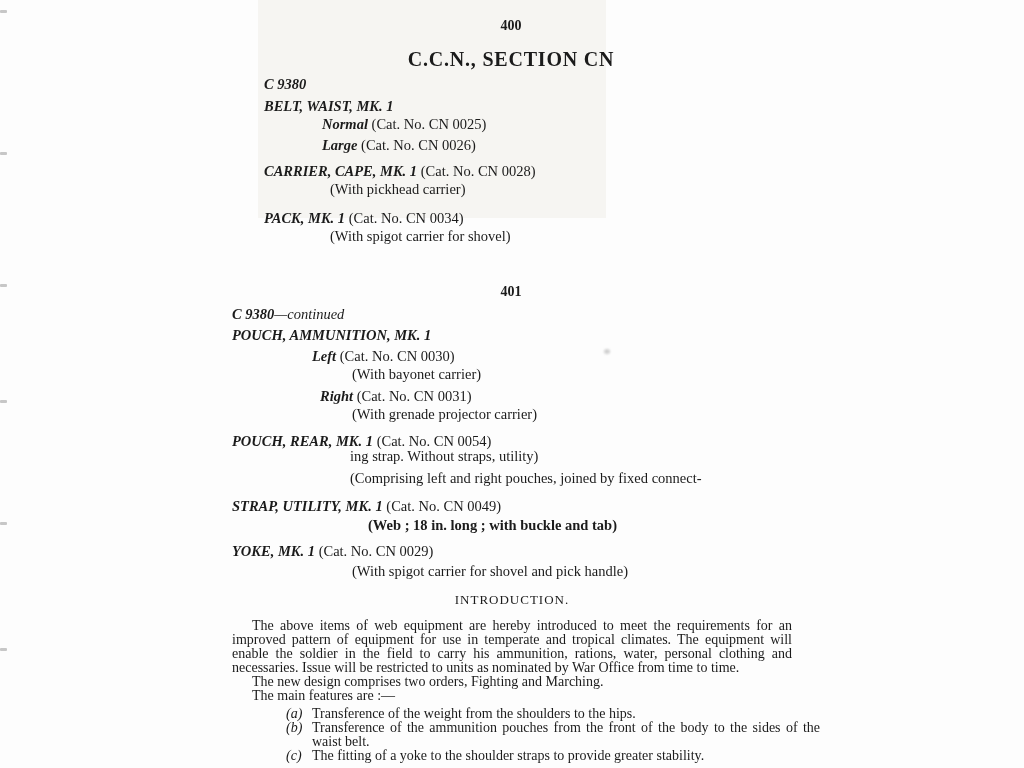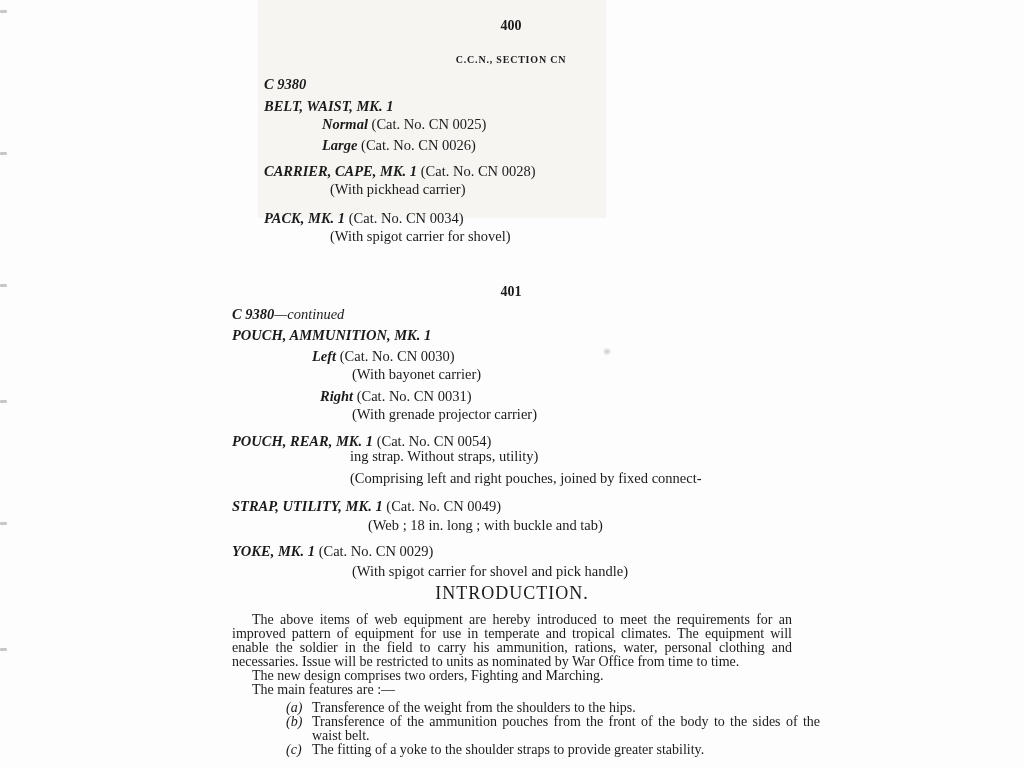--- a/index.html
+++ b/index.html
@@ -22,40 +22,40 @@
     position:absolute; left:604px; top:349px; width:6px; height:5px;
     background:#cfcfcf; border-radius:50%; filter:blur(1px); z-index:0;
   }
   .col{
     position:absolute; left:230px; top:0; width:562px; z-index:1;
   }
   .pagenum{ text-align:center; font-weight:700; font-size:14px; line-height:15px; }
   #pn400{ padding-top:18px; }
   #pn401{ margin-top:40px; }
   .section-header{
-    text-align:center; font-size:10px; line-height:15px;
+    text-align:center; font-size:20px; line-height:15px;
     letter-spacing:.8px; margin-top:19px; font-weight:700;
   }
   .line{ font-size:14.5px; line-height:15px; }
   .b{ font-weight:700;font-style:italic; }
   .i{ font-style:italic; }
   .s400{ padding-left:34px; }
   .s401{ padding-left:2px; }
   .ref{ margin-top:10px; }
   .mt3{ margin-top:3px; } .mt4{ margin-top:4px; } .mt5{ margin-top:5px; }
   .mt6{ margin-top:6px; } .mt7{ margin-top:7px; } .mt8{ margin-top:8px; }
   .mt11{ margin-top:11px; } .mt12{ margin-top:12px; }
   .mt13{ margin-top:13px; } .mt14{ margin-top:14px; }
   .ind58{ margin-left:58px; } .ind66{ margin-left:66px; }
   .ind80{ margin-left:80px; } .ind88{ margin-left:88px; }
   .ind118{ margin-left:118px; } .ind120{ margin-left:120px; }
-  .ind136{ margin-left:136px; }
+  .ind136{ margin-left:136px;font-weight:bold; }
   .intro-heading{
-    text-align:center; font-size:18px; line-height:15px;
-    letter-spacing:1px; margin-top:7px;
+    text-align:center; font-size:13px; line-height:15px;
+    letter-spacing:1px; margin-top:13px;
   }
   .para{
     font-size:14px; line-height:14px;
     text-align:justify; text-indent:20px;
   }
   .para1{ margin-top:12px; }
   .features{ margin-top:4px; }
   .feature{
     margin-left:54px; padding-left:26px; text-indent:-26px;
     text-align:justify; font-size:14px; line-height:14px;

